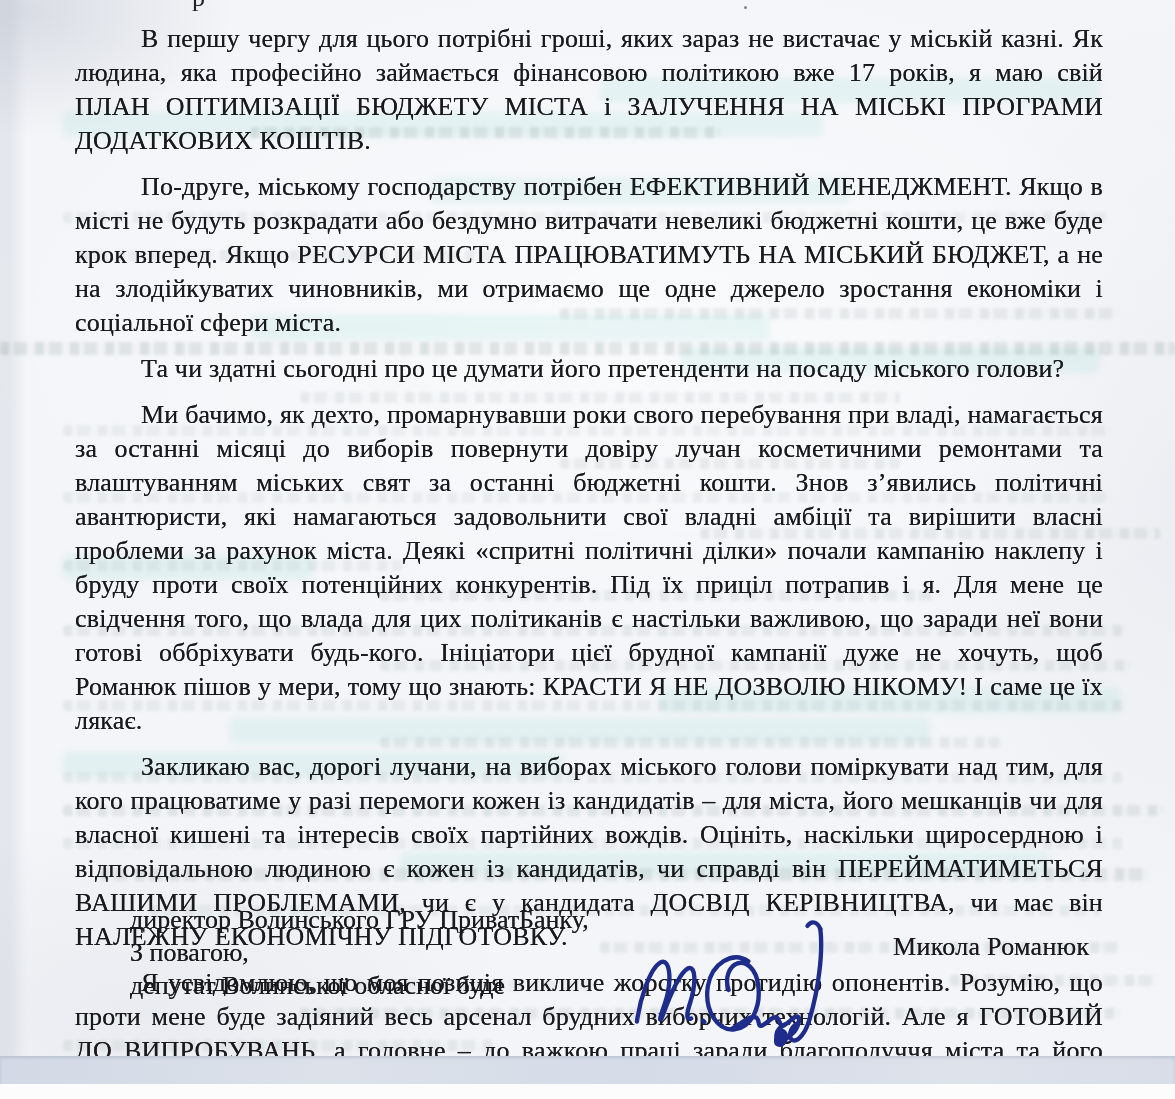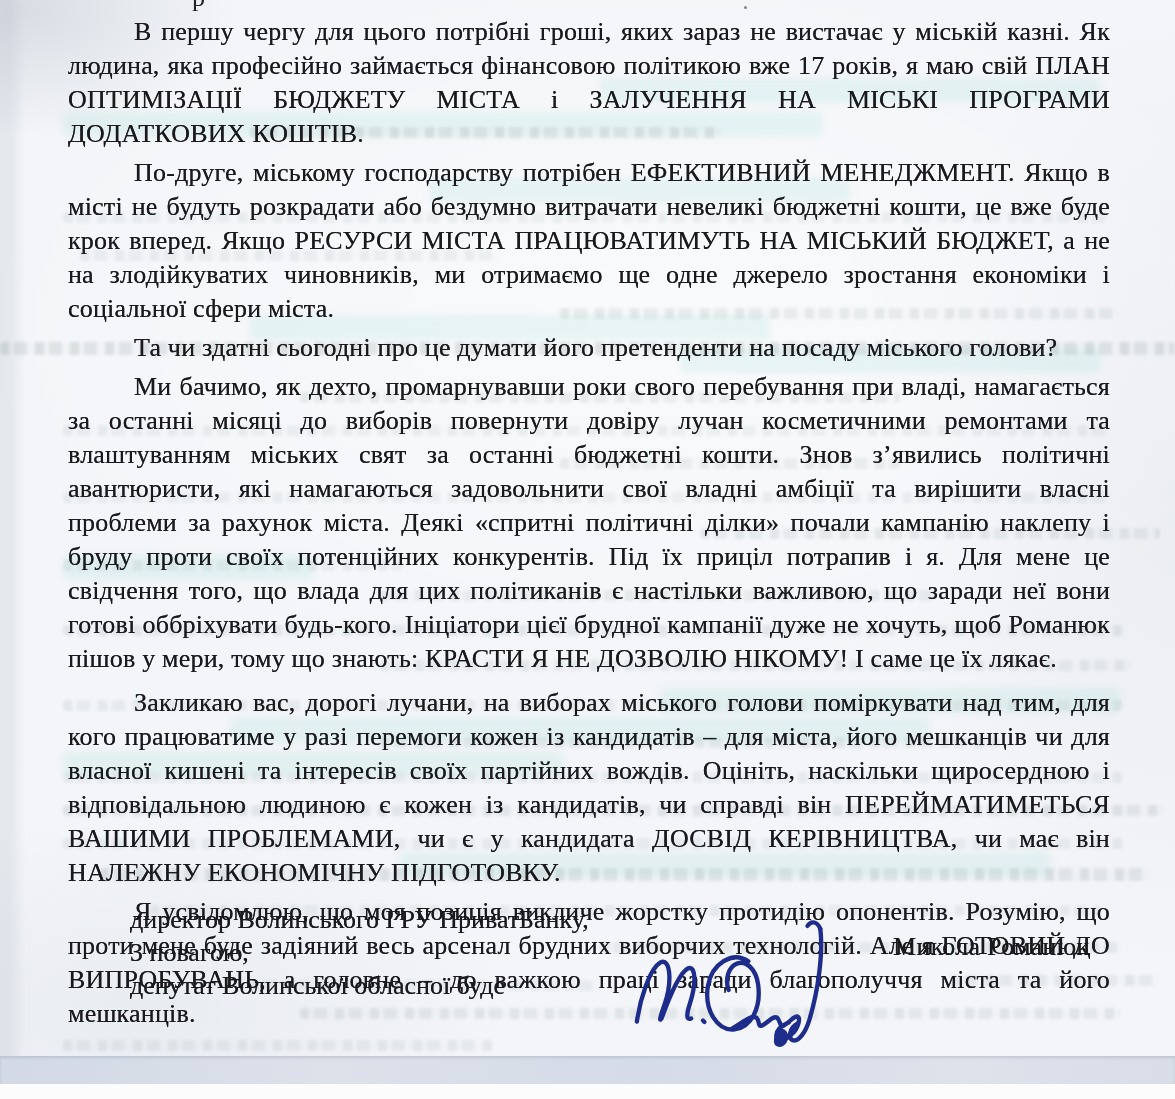--- a/index.html
+++ b/index.html
@@ -18,21 +18,21 @@
       linear-gradient(90deg, rgba(150,160,178,.16) 0 10px, rgba(150,160,178,0) 26px),
       #f3f5f8;
     color:#1a1a1d;
   }
   .body-text{
     position:absolute;left:63px;top:10px;width:1052px;
     font-size:26px;line-height:34px;text-align:justify;
     letter-spacing:.2px;
     text-shadow:0 0 .5px rgba(20,20,25,.85);
   }
-  .body-text p{margin:5px;text-indent:66px;}
+  .body-text p{margin:12px;text-indent:66px;}
   .body-text p.gap-top{margin-top:10px;}
   .closing{
     position:absolute;left:130px;top:903px;
     font-size:26px;line-height:33px;
     text-shadow:0 0 .5px rgba(20,20,25,.85);
   }
   .signatory{
     position:absolute;left:885px;top:932px;
     font-size:26px;letter-spacing:.3px;
     text-shadow:0 0 .5px rgba(20,20,25,.85);

